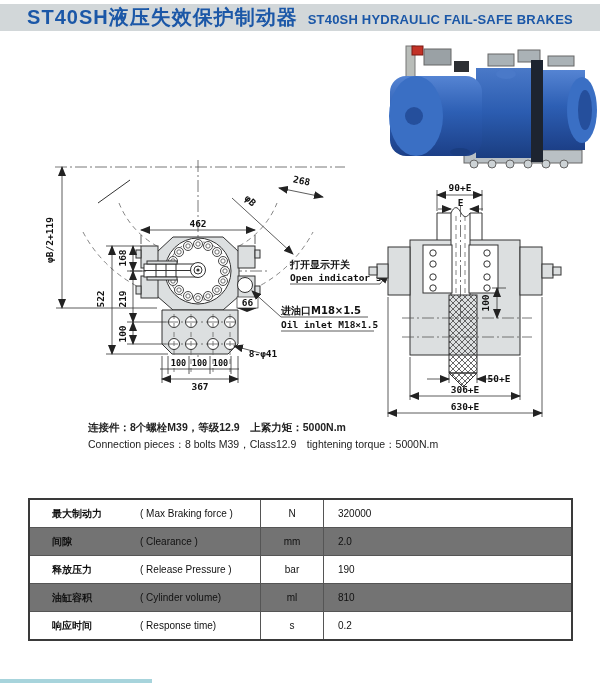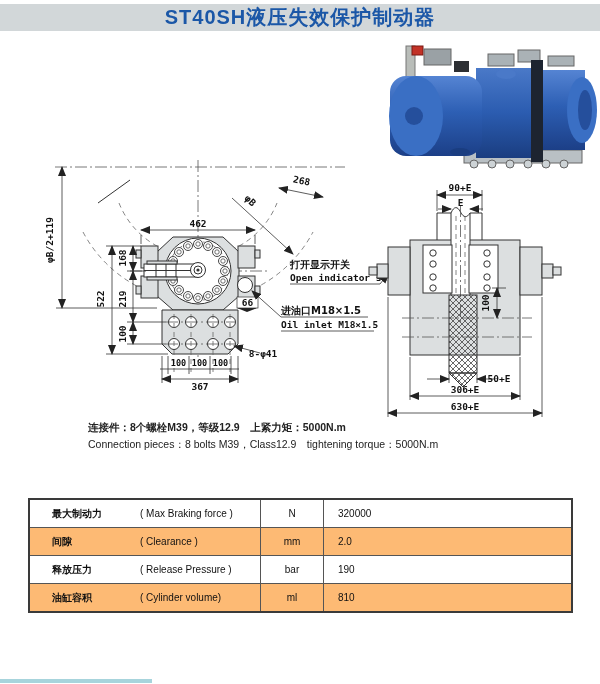--- a/index.html
+++ b/index.html
@@ -31,36 +31,37 @@
   
   .notes{position:absolute;left:88px;top:419px;font-size:10.5px;color:#222;line-height:17px;}
   .notes .zh{font-weight:bold;}
   
   .formula{position:absolute;left:28px;top:471px;font-size:9.5px;color:#111;white-space:nowrap;}
   .formula .en{margin-left:14px;}
   
   .spec{position:absolute;left:28px;top:498px;width:545px;border-collapse:collapse;
         border:2px solid #3a3a3a;font-size:10px;color:#111;}
   .spec td{border:1px solid #555;height:27px;padding:0;}
-  .spec tr.alt{background:#fdba74;margin-left:12px;}
+  .spec tr.alt{background:#737373;margin-left:12px;}
   .c1{width:230px;}
   .c1 .wrap{display:flex;align-items:center;}
   .c1 .zh{display:inline-block;width:88px;padding-left:22px;font-weight:bold;}
   .c1 .en{display:inline-block;}
   .c2{width:62px;text-align:center;}
   .c3{padding-left:14px !important;}
   .footer-bar{position:absolute;left:0;bottom:1px;width:152px;height:4px;}
 </style>
 </head>
 <body>
 
 <div class="page">
 
   <div class="band" id="band" style="background: rgb(210, 215, 217); color: rgb(27, 87, 167);">
     <span class="zh">ST40SH液压失效保护制动器</span>
+    <span class="en">ST40SH HYDRAULIC FAIL-SAFE BRAKES</span>
   </div>
 
 
   <svg class="photo" viewBox="0 0 230 132">
     <defs>
       <linearGradient id="gb" x1="0" y1="0" x2="0" y2="1">
         <stop offset="0" stop-color="#5584d3"></stop>
           <stop offset="0.45" stop-color="#2d5fb4"></stop>
           <stop offset="1" stop-color="#1c3f87"></stop>
       </linearGradient>
@@ -382,17 +383,27 @@
       <tr class="alt">
         <td class="c1">
             <span class="wrap">
               <span class="zh">油缸容积</span>
               <span class="en">( Cylinder  volume)</span>
             </span>
           </td>
         <td class="c2">ml</td>
         <td class="c3">810</td>
       </tr>
+      <tr>
+        <td class="c1">
+            <span class="wrap">
+              <span class="zh">响应时间</span>
+              <span class="en">( Response  time)</span>
+            </span>
+          </td>
+        <td class="c2">s</td>
+        <td class="c3">0.2</td>
+      </tr>
     </tbody>
   </table>
 
   <div class="footer-bar" id="footerBar" style="background: rgb(167, 212, 220);"></div>
 </div>
 
 </body></html>

